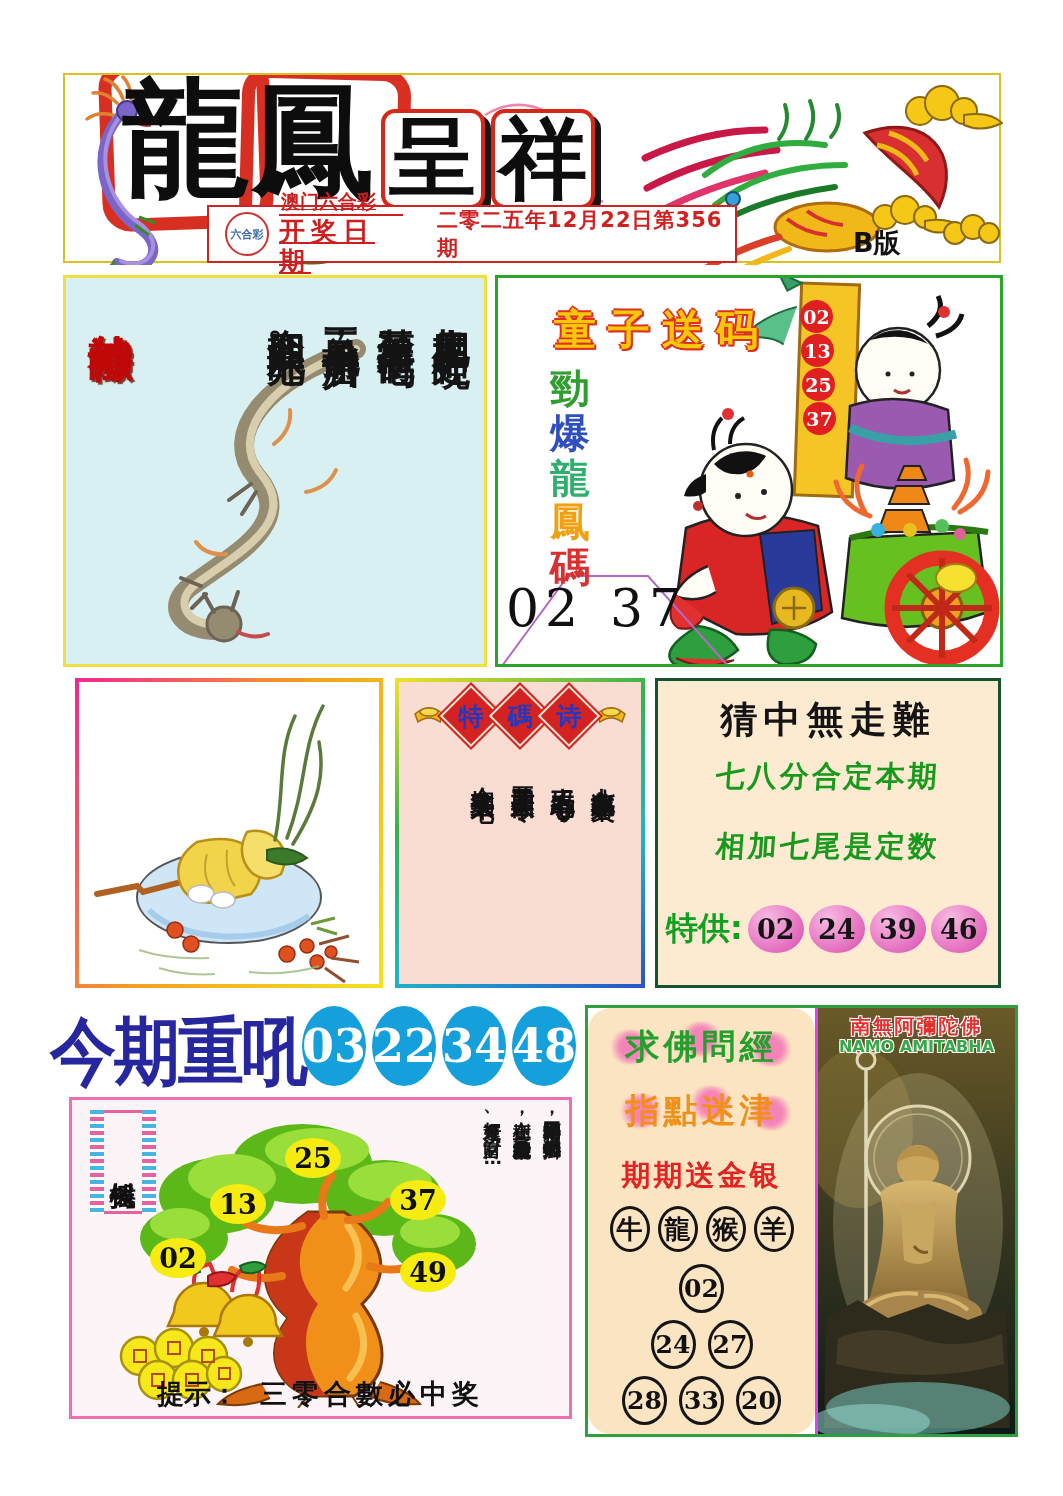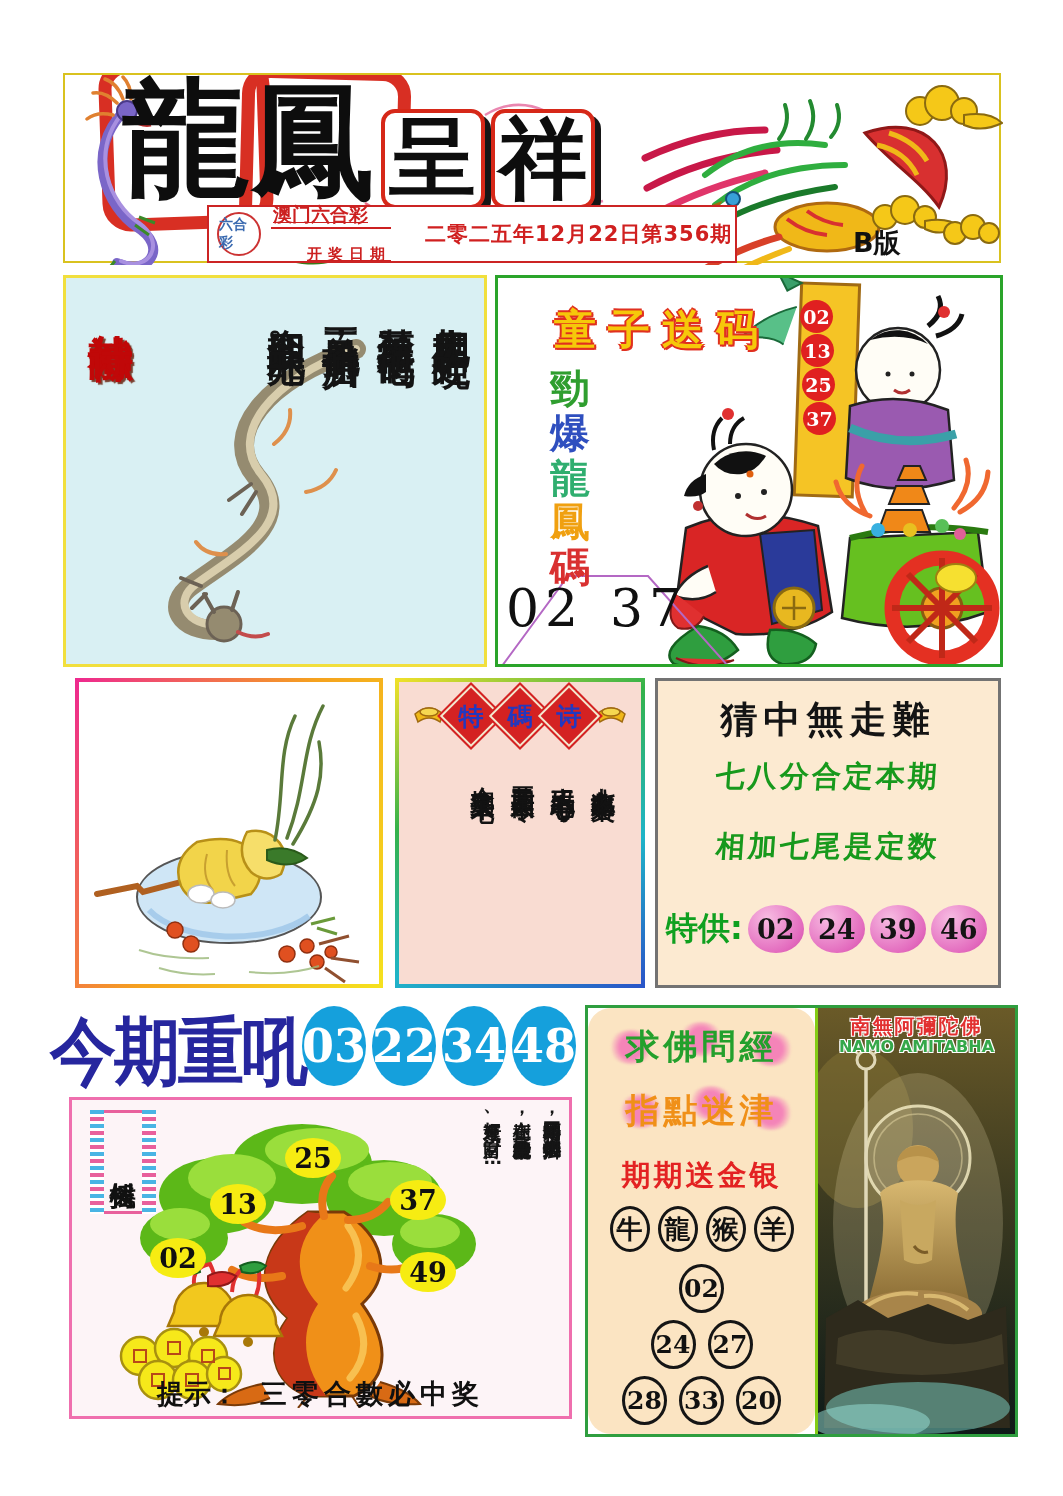--- a/index.html
+++ b/index.html
@@ -14,26 +14,26 @@
   #header svg{position:absolute;left:0;top:0;}
   .tchar{position:absolute;font-weight:900;color:#0d0d0d;line-height:1;}
   .t1{left:57px;top:0px;font-size:128px;}
   .t2{left:186px;top:6px;font-size:124px;}
   .t3{left:316px;top:34px;font-size:88px;background:#fff;border:4px solid #d62818;border-radius:14px;
       padding:2px 4px;box-shadow:6px 6px 0 #161616;}
   .t4{left:426px;top:34px;font-size:88px;background:#fff;border:4px solid #d62818;border-radius:14px;
       padding:2px 4px;box-shadow:6px 6px 0 #161616;}
   #subbox{left:142px;top:130px;width:530px;height:58px;border:2px solid #cc2424;background:#fff;
           display:flex;align-items:center;}
-  #logo-circle{width:44px;height:44px;border:2px solid #cc3333;border-radius:50%;margin-left:8px;
-               font-size:14px;color:#3a6ab0;font-weight:700;flex:0 0 auto;display:flex;
+  #logo-circle{width:44px;height:44px;border:2px solid #cc3333;border-radius:50%;margin-left:16px;
+               font-size:11px;color:#3a6ab0;font-weight:700;flex:0 0 auto;display:flex;
                align-items:center;justify-content:center;}
   #nameblock{margin-left:10px;color:#cc2020;font-weight:800;line-height:1.15;text-decoration:underline;}
   #nameblock .nb1{font-size:19px;border-bottom:2px solid #cc2020;padding:0 2px 1px;}
-  #nameblock .nb2{font-size:15px;letter-spacing:6px;padding-top:17px;margin-left:36px;}
+  #nameblock .nb2{font-size:26px;letter-spacing:6px;padding-top:1px;}
   #dateline{margin-left:34px;color:#d02020;font-weight:800;font-size:21px;letter-spacing:1px;}
   #edition{left:788px;top:150px;font-size:27px;font-weight:700;color:#111;}
 
   
   #immortal{left:63px;top:275px;width:424px;height:392px;border:3px solid #f1df3d;background:#d9f0f3;overflow:hidden;}
   #im-label{left:14px;top:22px;height:345px;font-size:45px;font-weight:900;color:#c00808;
             text-shadow:2px 2px 1px #7a4030;line-height:1.35;}
   #im-poem{right:14px;top:20px;height:356px;font-size:38px;font-weight:700;color:#141414;line-height:1.0;}
   #im-poem > div{margin-left:17px;letter-spacing:4px;}
 
@@ -58,21 +58,21 @@
   #spoem{left:395px;top:678px;width:250px;height:310px;border:4px solid;background:#f9dcd2;
          border-image:linear-gradient(150deg,#efe02a,#35b24a,#1fb4c8,#2a55c8) 1;}
   #sp-head{left:0;top:12px;width:100%;display:flex;align-items:center;justify-content:center;gap:5px;}
   .diamond{width:44px;height:44px;background:#d42222;border:2px solid #f3e8cf;transform:rotate(45deg);
            display:flex;align-items:center;justify-content:center;box-shadow:0 0 0 2px #d42222;}
   .diamond span{transform:rotate(-45deg);color:#2238c0;font-weight:900;font-size:25px;}
   #sp-poem{right:26px;top:86px;height:214px;font-size:24px;font-weight:900;color:#121212;line-height:1.05;}
   #sp-poem > div{margin-left:15px;letter-spacing:2px;}
 
   
-  #noescape{left:655px;top:678px;width:346px;height:310px;border:3px solid #737373;background:#fcead1;}
+  #noescape{left:655px;top:678px;width:346px;height:310px;border:3px solid #14532d;background:#fcead1;}
   #ne-title{left:0;top:14px;width:100%;text-align:center;font-size:37px;font-weight:900;
             color:#141414;letter-spacing:6px;}
   .ne-line{position:absolute;left:0;width:100%;text-align:center;font-size:29px;font-weight:800;
            color:#17991c;letter-spacing:3px;transform:skewX(-4deg);}
   #ne-l1{top:76px;} #ne-l2{top:146px;}
   #ne-special{left:8px;top:224px;width:332px;display:flex;align-items:center;}
   #ne-label{color:#0fa01f;font-weight:900;font-size:32px;flex:0 0 auto;}
   .ball{width:56px;height:48px;border-radius:50%;margin-left:5px;color:#141414;font-size:27px;font-weight:700;
         background:radial-gradient(circle at 35% 28%,#f7bce2,#e36bbe 70%,#cf4aa4);
         display:flex;align-items:center;justify-content:center;font-family:"DejaVu Serif",serif;}
@@ -112,21 +112,21 @@
   #bl1{top:16px;font-size:34px;color:#23a02c;letter-spacing:4px;}
   #bl2{top:80px;font-size:34px;color:#f09018;letter-spacing:4px;}
   #bl3{top:148px;font-size:29px;color:#e32222;letter-spacing:3px;font-weight:800;}
   #zrow{position:absolute;top:198px;left:0;width:100%;display:flex;justify-content:center;gap:8px;}
   .zo{width:40px;height:46px;border:3px solid #151515;border-radius:50%;font-size:26px;font-weight:900;
       display:flex;align-items:center;justify-content:center;background:transparent;}
   .prow{position:absolute;left:0;width:100%;display:flex;justify-content:center;gap:12px;}
   #prow1{top:256px;} #prow2{top:312px;} #prow3{top:368px;}
   .pc{width:45px;height:49px;border:3px solid #151515;border-radius:50%;font-size:25px;font-weight:700;
       display:flex;align-items:center;justify-content:center;font-family:"DejaVu Serif",serif;}
-  #b-right{flex:1;position:relative;background:#14201c;border-left:3px solid #84cc16;}
+  #b-right{flex:1;position:relative;background:#14201c;border-left:3px solid #d946ef;}
   #bt1{position:absolute;top:5px;left:0;width:100%;text-align:center;color:#e23030;font-size:20px;
        font-weight:900;letter-spacing:2px;text-shadow:1px 1px 0 #fff,-1px -1px 0 #fff,1px -1px 0 #fff,-1px 1px 0 #fff;}
   #bt2{position:absolute;top:29px;left:0;width:100%;text-align:center;color:#35a84a;font-size:16px;
        font-weight:900;text-shadow:1px 1px 0 #fff,-1px -1px 0 #fff,1px -1px 0 #fff,-1px 1px 0 #fff;}
 </style>
 </head>
 <body>
 
 <div id="page">
 

